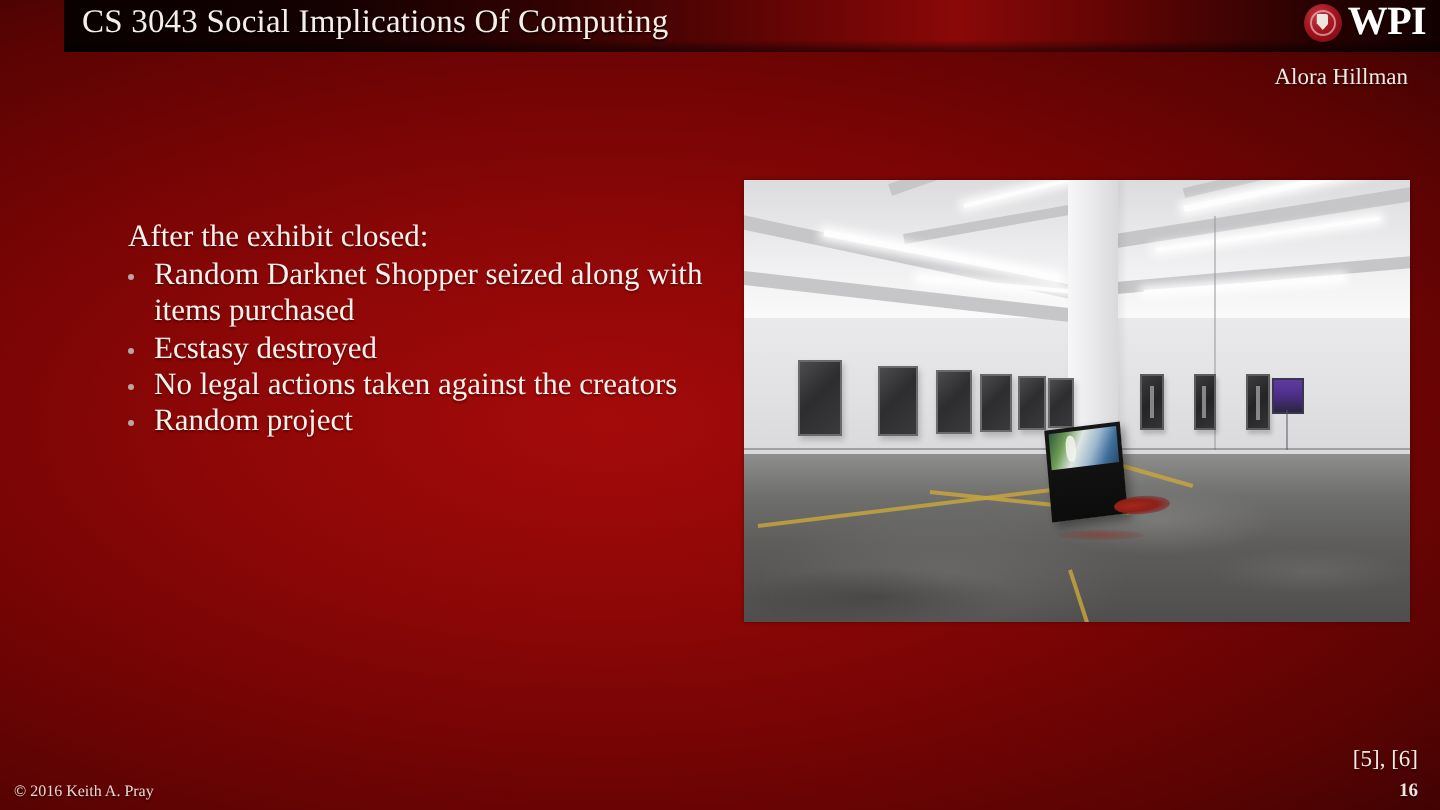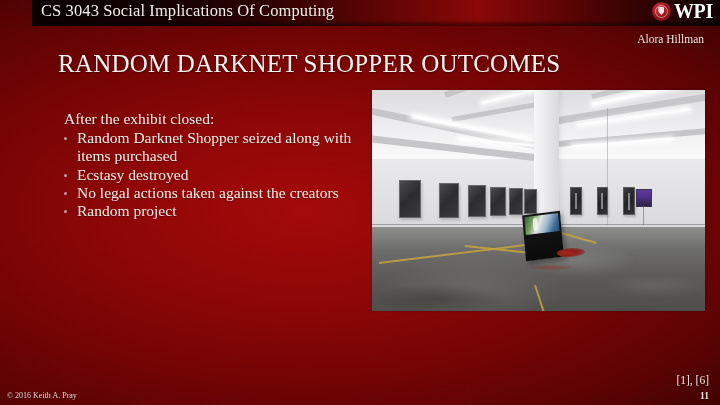--- a/index.html
+++ b/index.html
@@ -341,21 +341,20 @@
 
   <div id="wpi-logo">
     <div id="wpi-seal">
       <div id="wpi-seal-shield"></div>
     </div>
     <div id="wpi-text">WPI</div>
   </div>
 
   <div id="author">Alora Hillman</div>
 
-  <div id="slide-title">RANDOM DARKNET SHOPPER OUTCOMES</div>
 
   <div id="body-block">
     <p id="body-intro">After the exhibit closed:</p>
     <ul id="bullet-list">
       <li>Random Darknet Shopper seized along with items purchased</li>
       <li>Ecstasy destroyed</li>
       <li>No legal actions taken against the creators</li>
       <li>Random project</li>
     </ul>
   </div>
@@ -408,16 +407,16 @@
 
       <div id="ph-monitor">
         <div id="ph-monitor-screen"></div>
       </div>
       <div id="ph-spill"></div>
       <div id="ph-spill2"></div>
     </div>
   </div>
 
   <div id="copyright">© 2016 Keith A. Pray</div>
-  <div id="citation">[1], [6]</div>
-  <div id="page-number">11</div>
+  <div id="citation">[5], [6]</div>
+  <div id="page-number">16</div>
 
 </div>
 
 </body></html>

